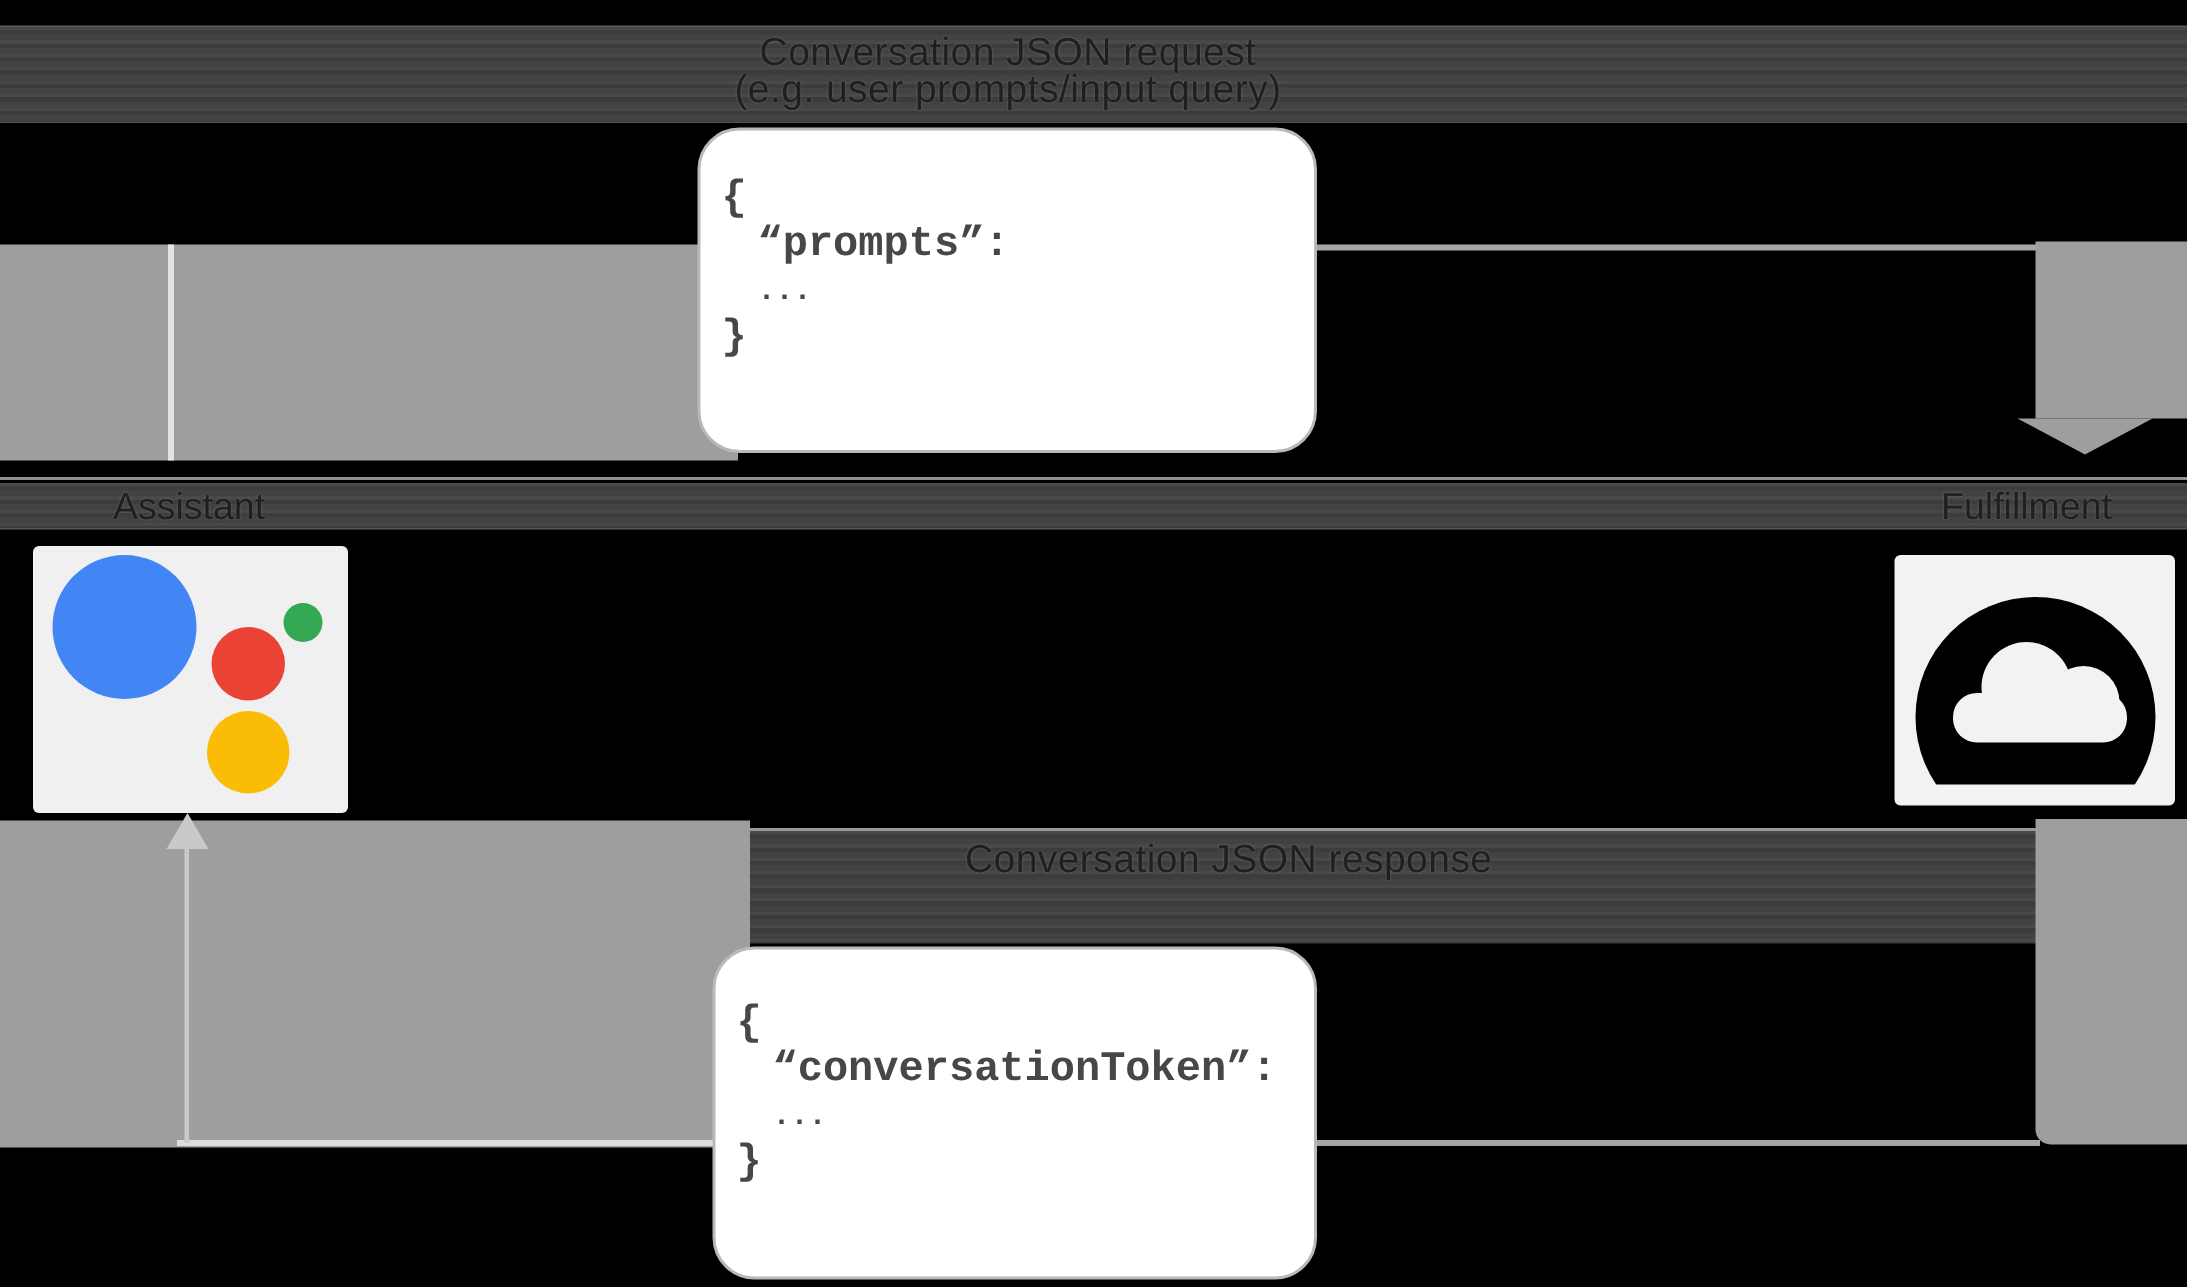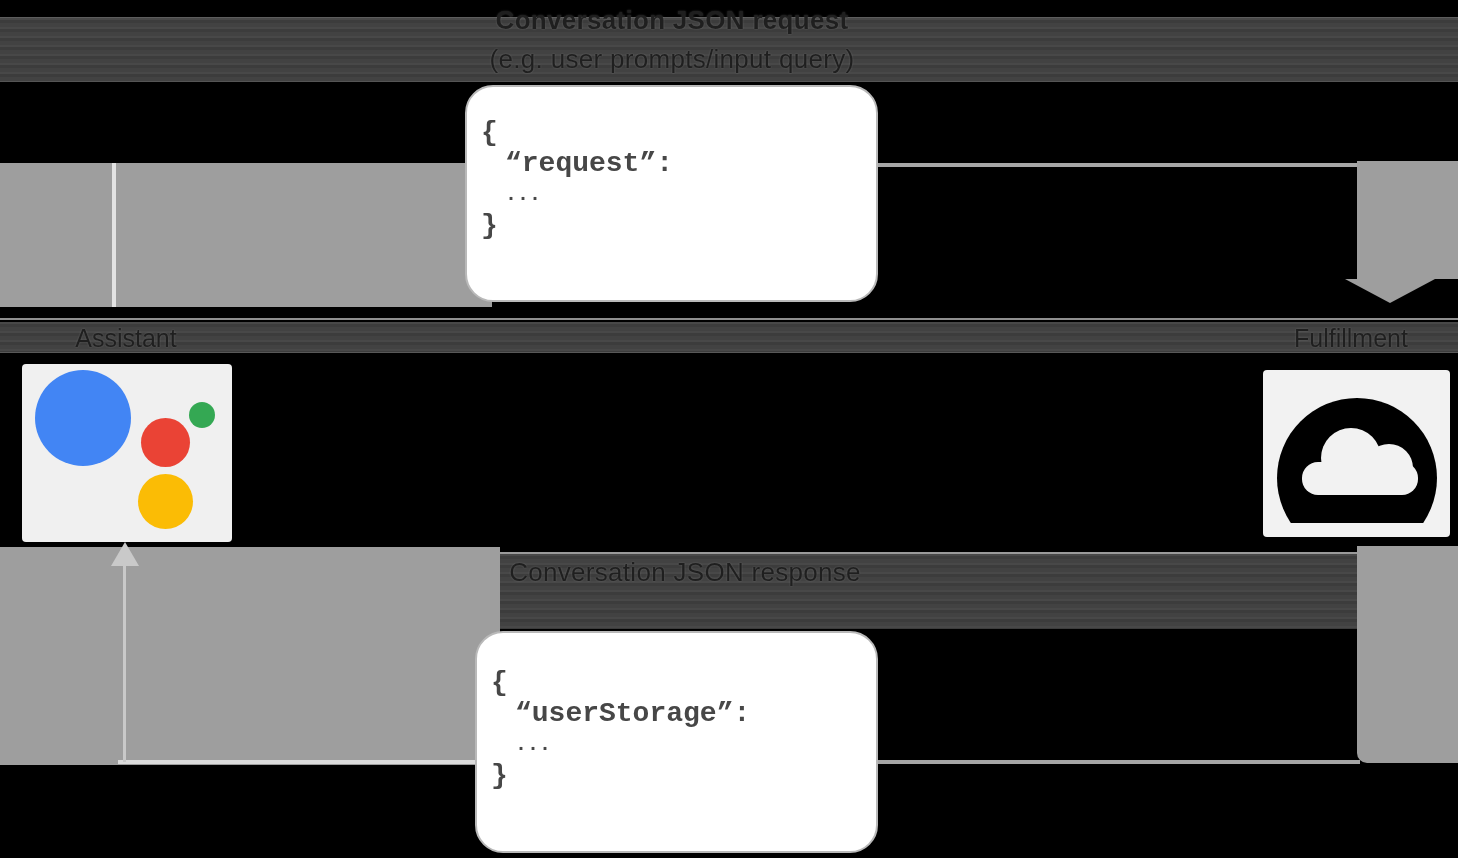--- a/index.html
+++ b/index.html
@@ -11,23 +11,23 @@
         background:repeating-linear-gradient(180deg,
           #484848 0px,#484848 2px,#3c3c3c 2px,#3c3c3c 5px,#424242 5px,#424242 9px);}
   #band-request{top:17px;height:63px;border-top:1px solid #5d5d5d;border-bottom:1px solid #555;}
   #band-labels{top:322px;height:30px;border-bottom:1px solid #585858;}
   #line-above-labels{position:absolute;left:0;top:318px;width:1458px;height:2px;background:#8f8f8f;z-index:1;}
   #band-response{top:552px;height:75px;border-top:2px solid #9a9a9a;}
 
   .band-text{position:absolute;z-index:5;width:620px;text-align:center;color:#1f1f1f;
              font-size:26px;line-height:30px;letter-spacing:.3px;
              text-shadow:0 0 2px rgba(255,255,255,.20);}
-  #req-caption-1{left:362px;top:5px;font-weight:bold;}
+  #req-caption-1{left:362px;top:19px;}
   #req-caption-2{left:362px;top:44px;}
-  #res-caption-1{left:375px;top:557px;}
+  #res-caption-1{left:375px;top:557px;text-align:right;}
   #res-caption-2{left:375px;top:589px;}
 
   .side-label{position:absolute;z-index:5;width:220px;text-align:center;color:#1f1f1f;
               font-size:25px;line-height:28px;top:324px;
               text-shadow:0 0 2px rgba(255,255,255,.20);}
   #assistant-label{left:16px;}
   #fulfillment-label{left:1241px;}
 
   
   .glow{position:absolute;background:#9e9e9e;z-index:2;}
@@ -99,28 +99,28 @@
 
   <div class="band-text" id="req-caption-1">Conversation JSON request</div>
   <div class="band-text" id="req-caption-2">(e.g. user prompts/input query)</div>
   <div class="band-text" id="res-caption-1">Conversation JSON response</div>
 
   <div class="side-label" id="assistant-label">Assistant</div>
   <div class="side-label" id="fulfillment-label">Fulfillment</div>
 
   <div class="code-card" id="request-card">
     <div class="code-line">{</div>
-    <div class="code-line inner">“request”:</div>
+    <div class="code-line inner">“prompts”:</div>
     <div class="code-line inner dots">...</div>
     <div class="code-line">}</div>
   </div>
 
   <div class="code-card" id="response-card">
     <div class="code-line">{</div>
-    <div class="code-line inner">“userStorage”:</div>
+    <div class="code-line inner">“conversationToken”:</div>
     <div class="code-line inner dots">...</div>
     <div class="code-line">}</div>
   </div>
 
   <div id="assistant-card">
     <div>
       <div class="dot" id="assistant-blue"></div>
       <div class="dot" id="assistant-red"></div>
       <div class="dot" id="assistant-green"></div>
       <div class="dot" id="assistant-yellow"></div>

